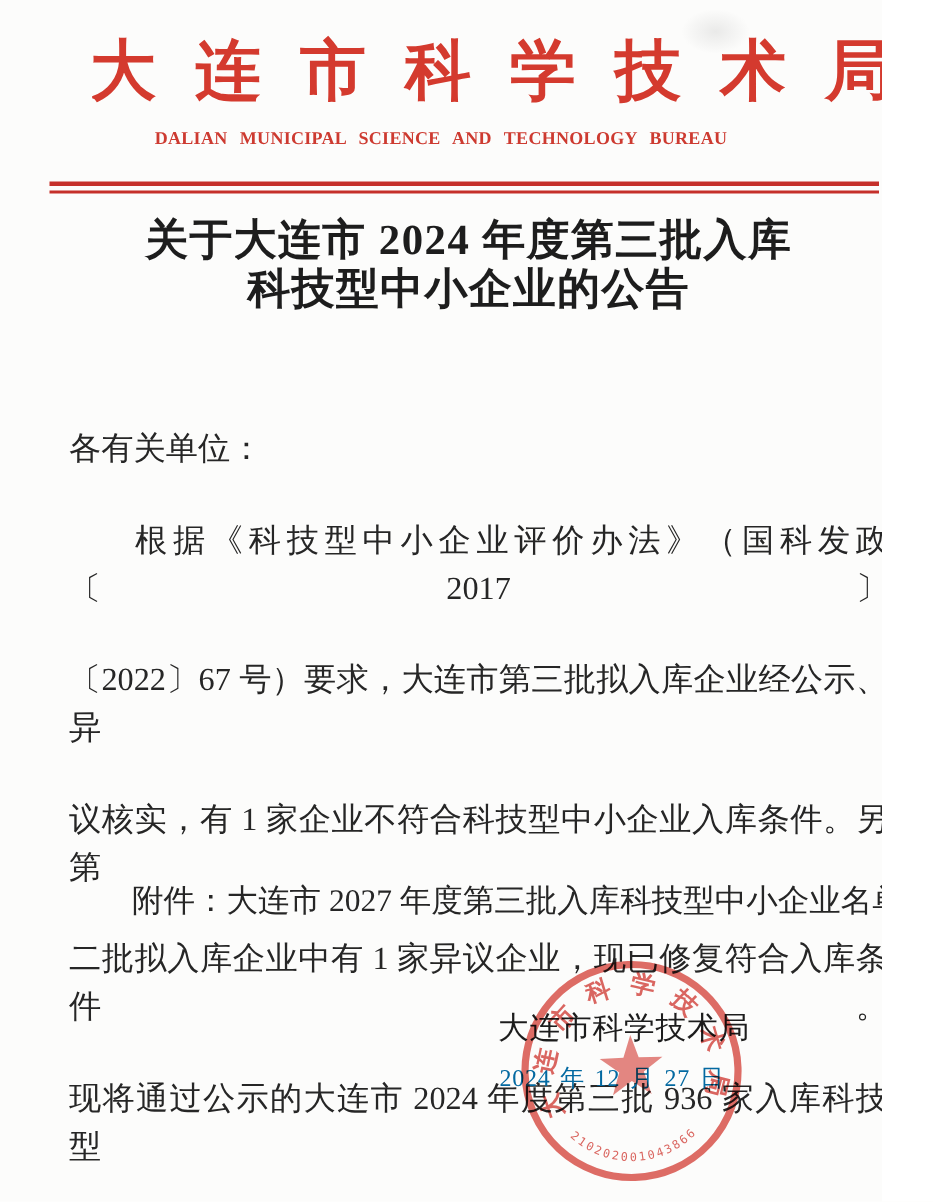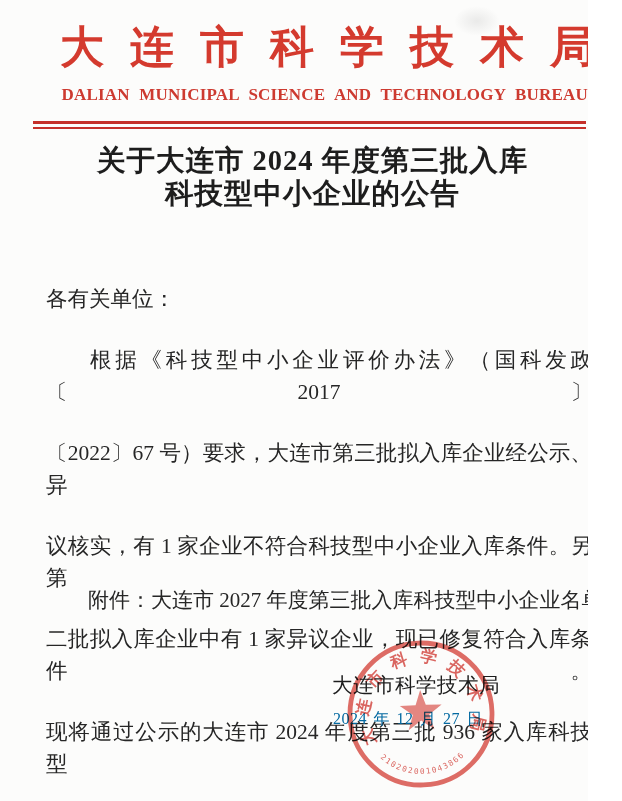--- a/index.html
+++ b/index.html
@@ -16,22 +16,22 @@
     background:radial-gradient(ellipse at center,rgba(110,110,110,.13),rgba(110,110,110,0) 70%);
   }
   
   .org-cn{
     position:absolute;left:60px;top:25px;
     font-size:44px;line-height:46px;font-weight:bold;
     color:#d43a2e;letter-spacing:26px;white-space:nowrap;
   }
   .org-en{
     position:absolute;left:0;right:0;top:85px;
-    text-align:right;
-    font-size:17px;font-weight:bold;color:#cd3a30;
+    text-align:center;
+    font-size:12px;font-weight:bold;color:#cd3a30;
     word-spacing:5px;letter-spacing:.2px;white-space:nowrap;
   }
   .double-rule{
     position:absolute;left:33px;top:121px;width:553px;height:3px;
     border-top:3.6px solid #c5302a;
     border-bottom:2.1px solid #c5302a;
   }
   
   .doc-title{
     position:absolute;left:0;right:0;top:144px;

